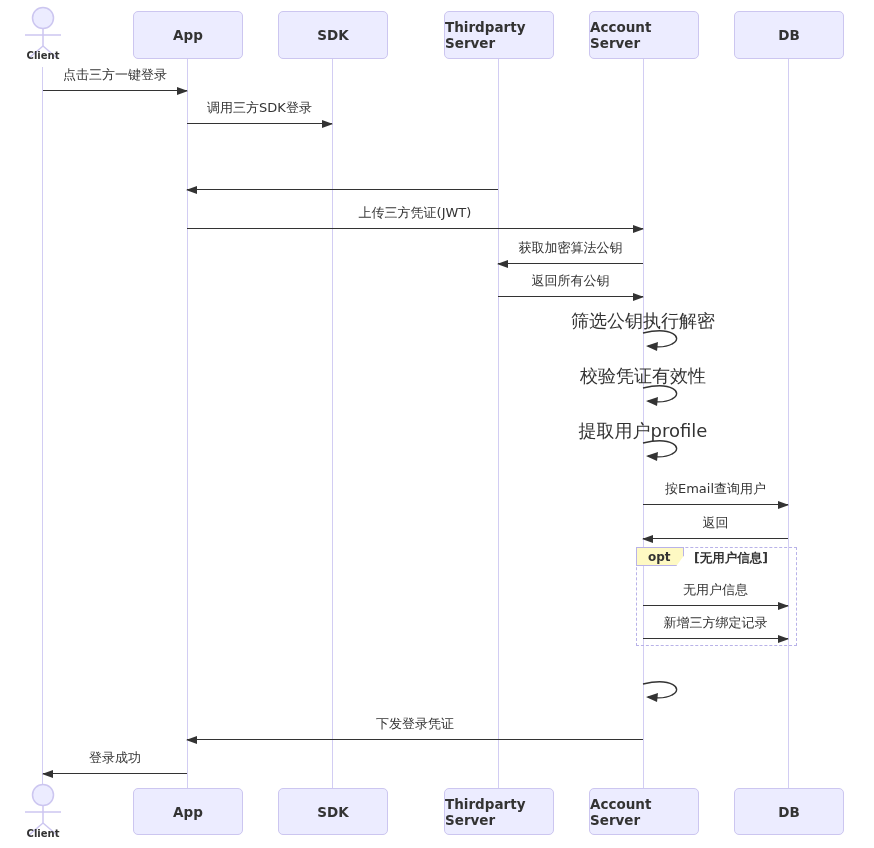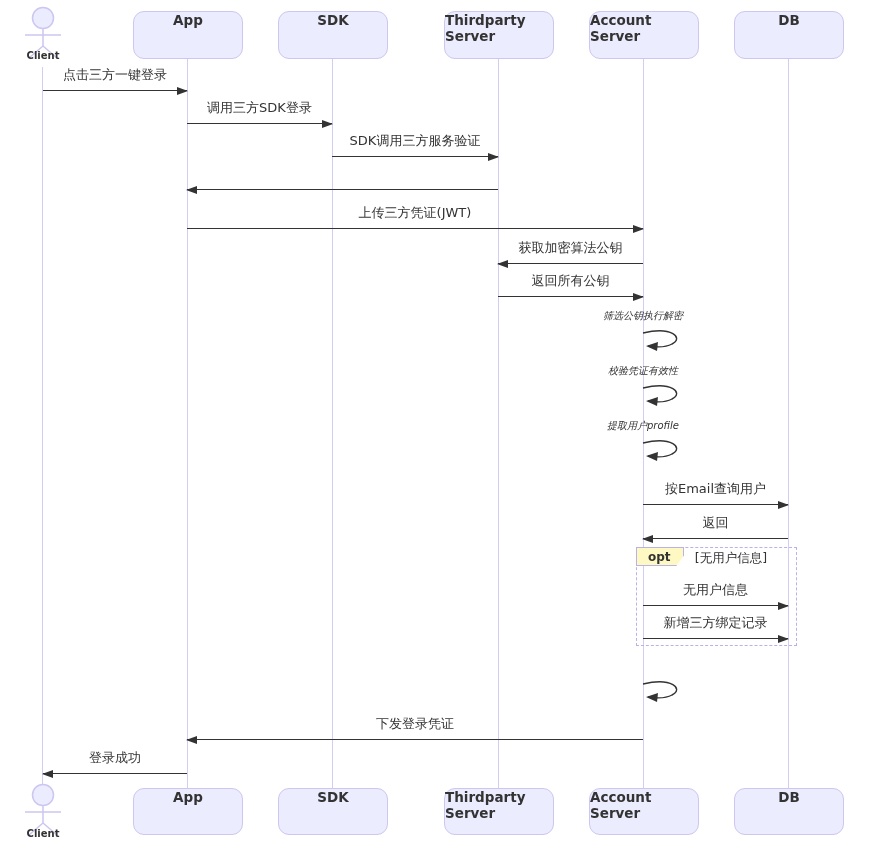--- a/index.html
+++ b/index.html
@@ -1,21 +1,21 @@
 <!DOCTYPE html>
 <html><head>
 <meta charset="utf-8">
 <style>
   html,body{margin:0;padding:0;background:#ffffff;}
   body{font-family:"DejaVu Sans","Liberation Sans",sans-serif;}
   #stage{position:relative;width:874px;height:848px;background:#ffffff;overflow:hidden;}
 
   
   .pbox{position:absolute;top:11px;width:108px;height:46px;background:#ECECFF;
-        border:1px solid #ccc6f0;border-radius:11px;display:flex;align-items:flex-start;
+        border:1px solid #ccc6f0;border-radius:5px;display:flex;align-items:center;
         justify-content:center;font-size:13.5px;font-weight:600;color:#333;}
   .pbox.bottom{top:788px;height:45px;}
   #p-top-app,#p-bot-app{left:133px;}
   #p-top-sdk,#p-bot-sdk{left:278px;}
   #p-top-tp,#p-bot-tp{left:444px;}
   #p-top-acc,#p-bot-acc{left:589px;}
   #p-top-db,#p-bot-db{left:734px;}
 
   
   .lifeline{position:absolute;width:1px;top:57px;height:731px;background:#d2cdf3;}
@@ -52,34 +52,34 @@
   #m6{left:498px;width:145px;top:273px;}
   #m10{left:643px;width:145px;top:481px;}
   #m11{left:643px;width:145px;top:515px;}
   #m12{left:643px;width:145px;top:582px;}
   #m13{left:643px;width:145px;top:615px;}
   #m15{left:187px;width:456px;top:716px;}
   #m16{left:43px;width:144px;top:750px;}
 
   
   .selfmsg{position:absolute;left:483px;width:320px;text-align:center;
-           font-size:10px;color:#333;white-space:nowrap;font-style:italic;}
+           font-size:18px;color:#333;white-space:nowrap;}
   #m7{top:309px;} #m8{top:364px;} #m9{top:419px;text-align:center;} #m14{top:658px;}
   .loop{position:absolute;left:642px;}
   #loop7{top:329px;} #loop8{top:384px;} #loop9{top:439px;} #loop14{top:680px;}
 
   
   #opt-box{position:absolute;left:636px;top:547px;width:161px;height:99px;
            border:1.3px dashed #b8b2e8;box-sizing:border-box;}
   #opt-tab{position:absolute;left:636px;top:547px;width:48px;height:19px;background:#fef9c3;
            border:1px solid #b8b2e8;box-sizing:border-box;
            clip-path:polygon(0 0,100% 0,100% 45%,84% 100%,0 100%);
            font-weight:700;font-size:12px;line-height:18px;padding-left:11px;color:#333;}
   #opt-cond{position:absolute;left:666px;top:550px;width:130px;text-align:center;
-            font-weight:400;font-size:12.5px;color:#333;white-space:nowrap;}
+            font-weight:700;font-size:12.5px;color:#333;white-space:nowrap;}
 </style>
 </head>
 <body>
 
 <div id="stage">
 
   <div class="lifeline" id="ll-client"></div>
   <div class="lifeline" id="ll-app"></div>
   <div class="lifeline" id="ll-sdk"></div>
   <div class="lifeline" id="ll-tp"></div>
@@ -145,26 +145,20 @@
     <div class="line">
         <i class="ah-r"></i>
       </div>
   </div>
   <div class="msg" id="m0">
     <span class="lbl">点击三方一键登录</span>
     <div class="line">
         <i class="ah-r"></i>
       </div>
   </div>
-  <div class="msg" id="m2">
-    <span class="lbl">SDK调用三方服务验证</span>
-    <div class="line">
-        <i class="ah-r"></i>
-      </div>
-  </div>
   <div class="msg" id="m3">
     <div class="line">
         <i class="ah-l"></i>
       </div>
   </div>
   <div class="msg" id="m4">
     <span class="lbl">上传三方凭证(JWT)</span>
     <div class="line">
         <i class="ah-r"></i>
       </div>

